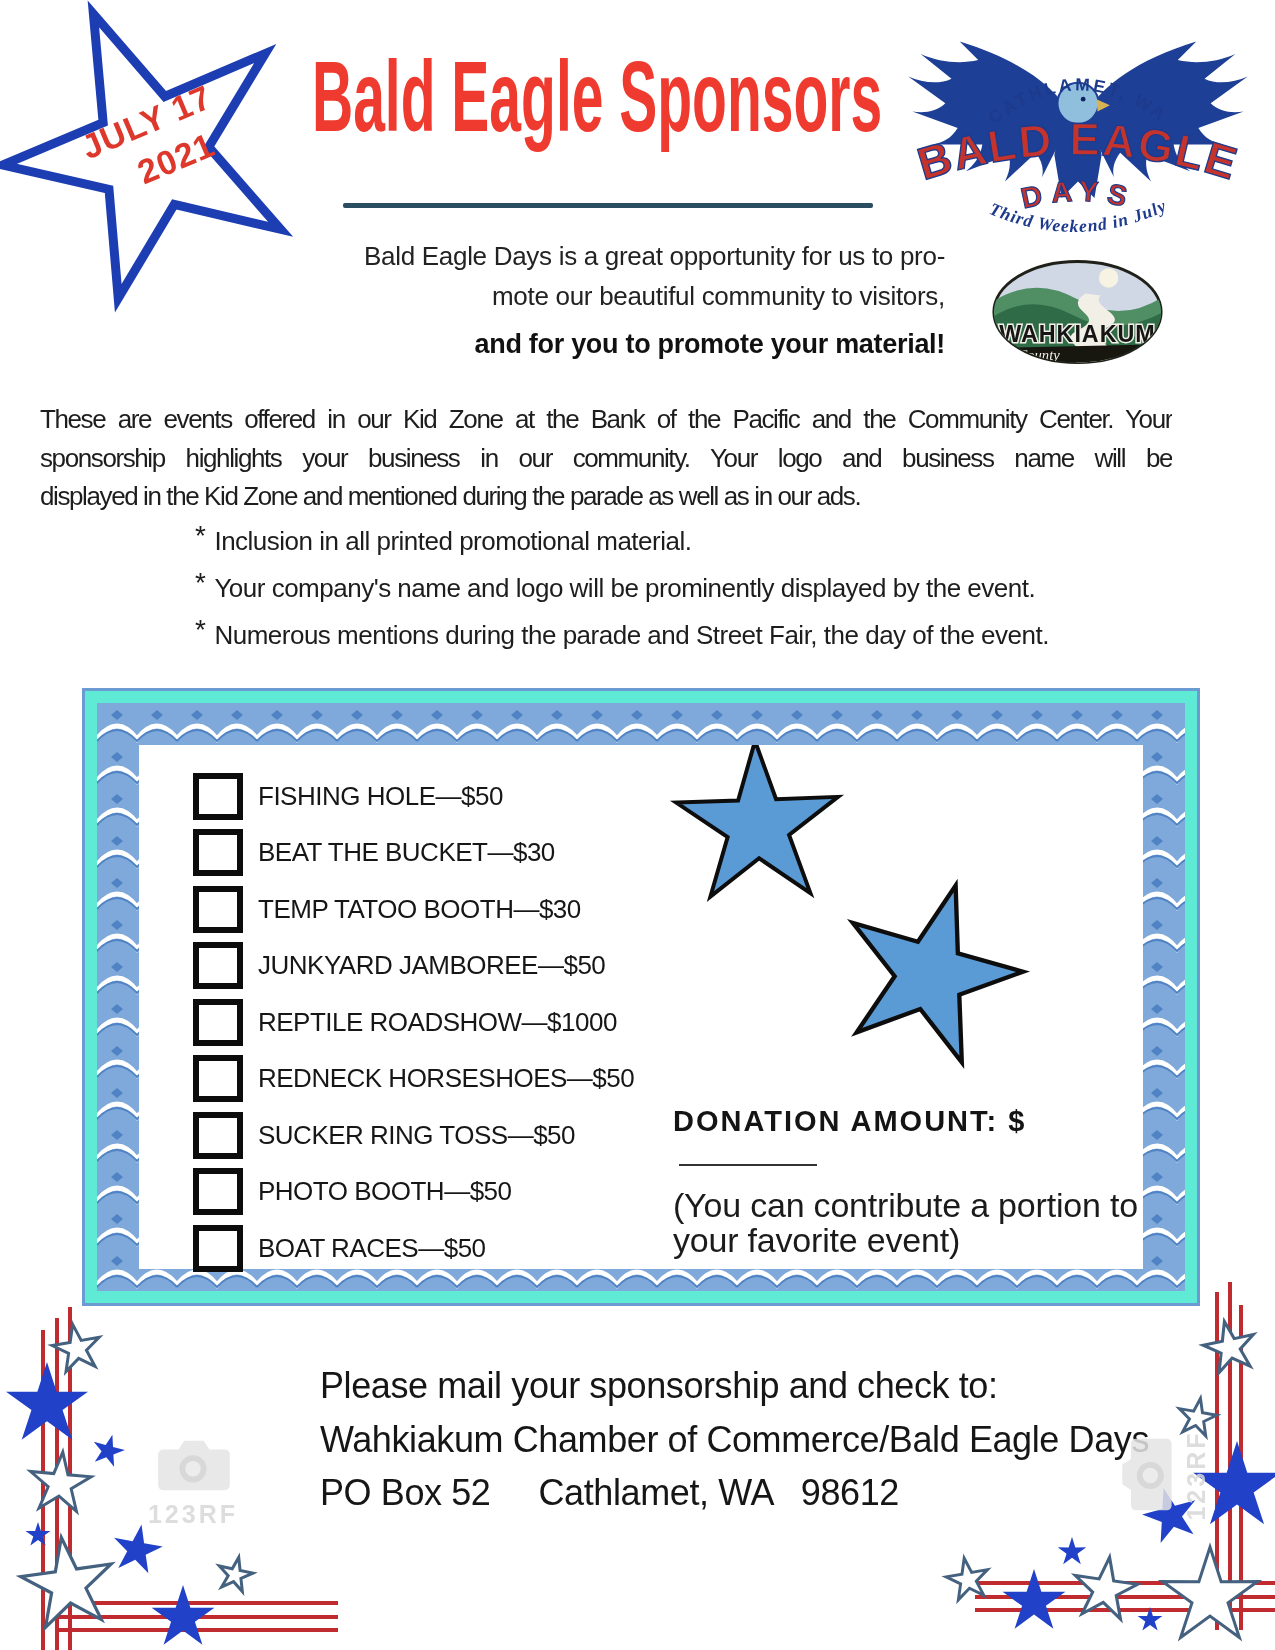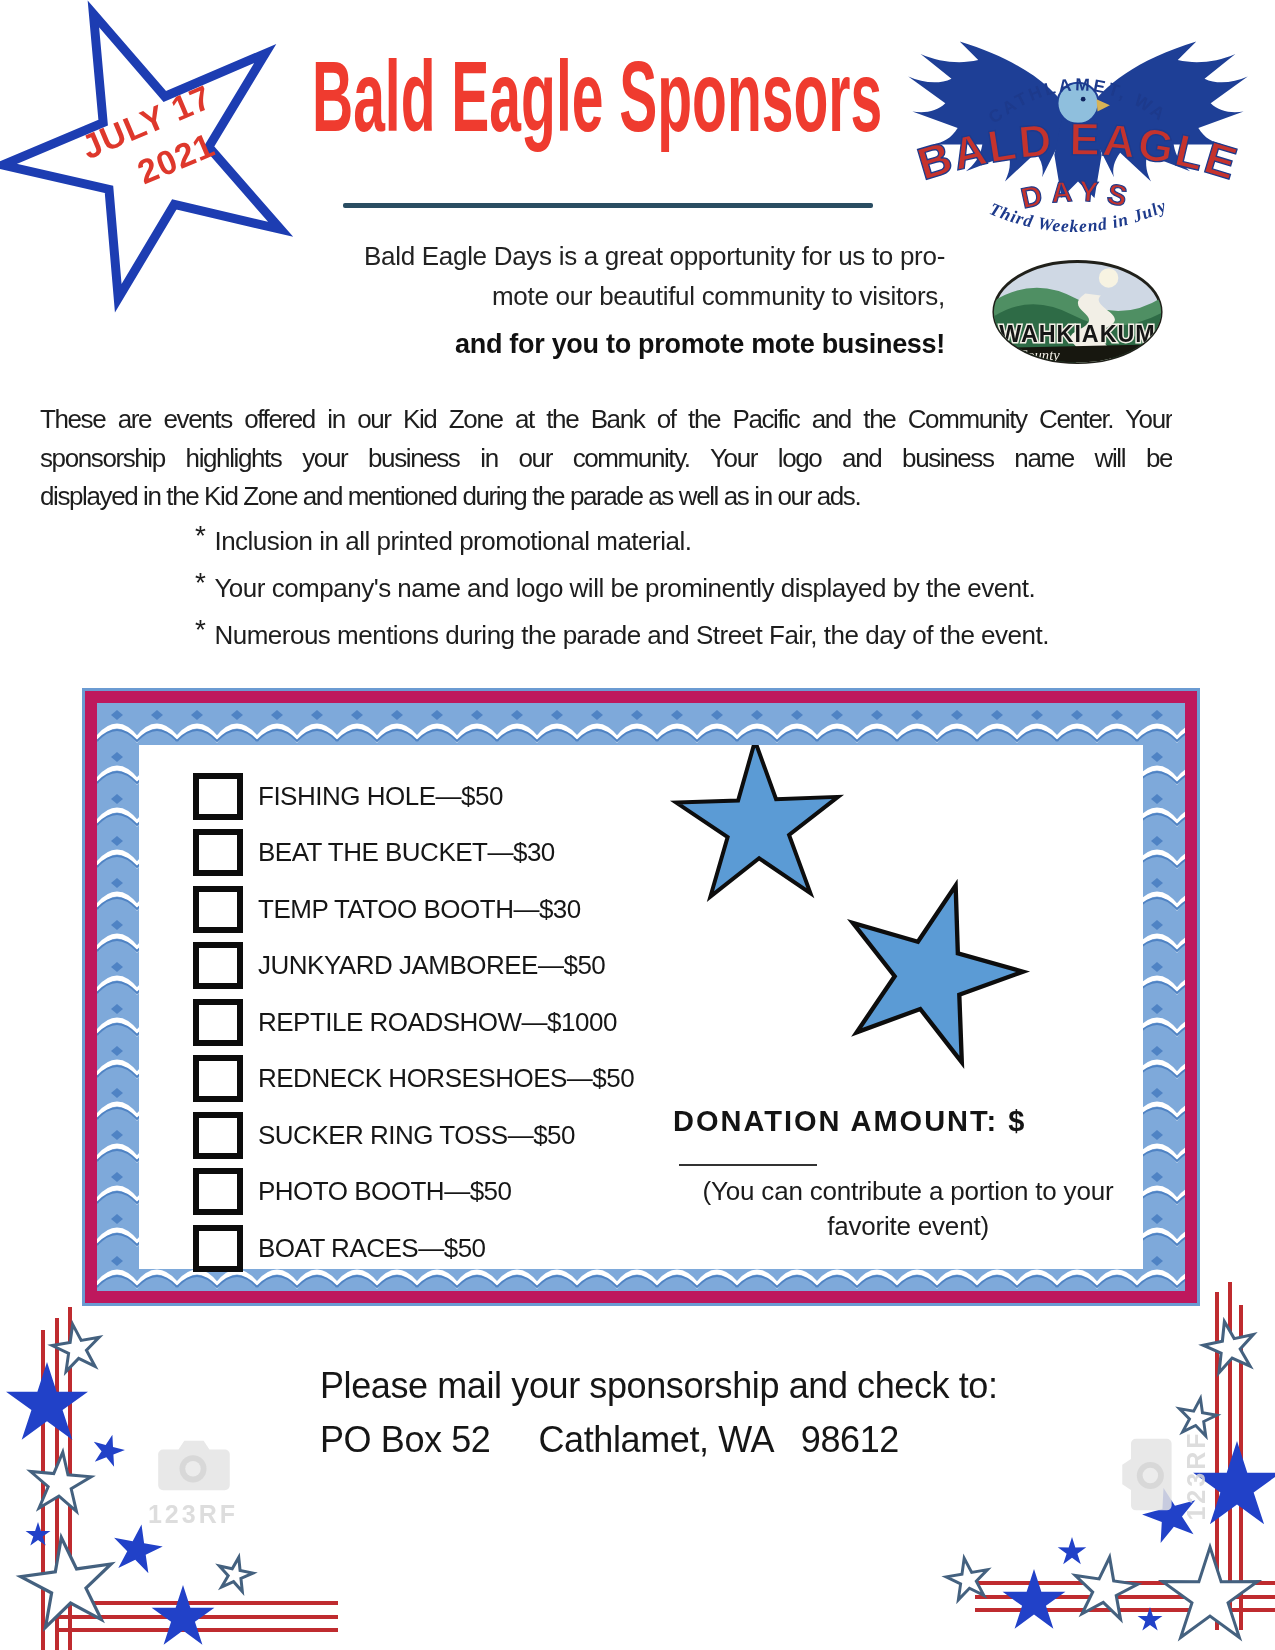--- a/index.html
+++ b/index.html
@@ -26,36 +26,36 @@
   .description{position:absolute;left:40px;top:400px;width:1132px;font-size:26px;letter-spacing:-1.4px;color:#1d1d1d;}
   .dline{height:38.5px;line-height:38.5px;overflow:hidden;}
   .dline.just{text-align:justify;}
   .dline.just::after{content:"";display:inline-block;width:100%;}
 
   .benefits{position:absolute;left:195px;top:524px;font-size:26px;color:#1d1d1d;letter-spacing:-0.5px;}
   .benefit{height:47px;line-height:33px;}
   .benefit .marker{display:inline-block;transform:translateY(-5px);margin-right:9px;font-size:28px;}
 
   
-  .cert{position:absolute;left:82px;top:688px;width:1118px;height:618px;border:3px solid #6b9bd2;background:#be185d;box-sizing:border-box;}
+  .cert{position:absolute;left:82px;top:688px;width:1118px;height:618px;border:3px solid #6b9bd2;background:#5eead4;box-sizing:border-box;}
   .cert-band{position:absolute;left:12px;top:12px;right:12px;bottom:12px;}
   .cert-band > svg{position:absolute;left:0;top:0;width:100%;height:100%;display:block;}
   .cert-inner{position:absolute;left:42px;top:42px;right:42px;bottom:22px;background:#fff;}
 
   .event-list{position:absolute;left:54px;top:28px;}
   .event-row{display:flex;align-items:center;height:46px;margin-bottom:10.5px;}
   .event-checkbox{width:38px;height:35px;border:6px solid #0c0c0c;background:#fff;margin-right:15px;flex:none;}
   .event-label{font-size:26px;letter-spacing:-0.5px;color:#161616;white-space:nowrap;}
 
   .form-stars{position:absolute;left:0;top:0;width:100%;height:100%;pointer-events:none;}
 
   .donation{position:absolute;left:534px;top:360px;width:470px;}
   .donation-label{font-size:29px;font-weight:600;letter-spacing:2px;color:#141414;white-space:nowrap;}
   .donation-blank{display:inline-block;width:138px;border-bottom:2px solid #333;height:26px;margin-left:6px;vertical-align:baseline;}
-  .donation-note{margin-top:4px;font-size:26px;line-height:35px;letter-spacing:-0.2px;color:#1b1b1b;text-align:center;}
+  .donation-note{margin-top:18px;font-size:34px;line-height:35px;letter-spacing:-0.2px;color:#1b1b1b;}
 
   
   .mailing{position:absolute;left:320px;top:1366px;font-size:36px;letter-spacing:-0.4px;color:#161616;}
   .mailing div{height:53.5px;line-height:40px;white-space:pre-wrap;}
 
   .corner-svg{position:absolute;pointer-events:none;}
   .corner-left{left:0;top:1240px;width:340px;height:410px;}
   .corner-right{left:930px;top:1230px;width:345px;height:420px;}
 
   .watermark{position:absolute;width:110px;text-align:center;opacity:.85;}
@@ -123,21 +123,21 @@
       <path d="M98 36 C72 54 124 58 90 74 C66 86 112 94 84 110 L118 110 C142 92 96 84 122 70 C144 58 102 50 114 38 Z" fill="#f2efe6"></path>
       <path d="M0 92 L180 88 L180 110 L0 110 Z" fill="#17170f"></path>
       <text x="90" y="86" text-anchor="middle" font-size="24" font-weight="bold" letter-spacing="1" fill="#151515" stroke="#f2efe6" stroke-width="3" paint-order="stroke" font-family="Liberation Sans, sans-serif">WAHKIAKUM</text>
       <text x="50" y="104" text-anchor="middle" font-size="15" font-style="italic" fill="#f2efe6" font-family="Liberation Serif, serif">County</text>
     </g>
   </svg>
 
   <div class="intro">
     <div>Bald Eagle Days is a great opportunity for us to pro-</div>
     <div>mote our beautiful community to visitors,</div>
-    <div class="emph">and for you to promote mote business!</div>
+    <div class="emph">and for you to promote your material!</div>
   </div>
 
   <div class="description">
     <div class="dline just">These are events offered in our Kid Zone at the Bank of the Pacific and the Community Center. Your</div>
     <div class="dline just">sponsorship highlights your business in our community. Your logo and business name will be</div>
     <div class="dline">displayed in the Kid Zone and mentioned during the parade as well as in our ads.</div>
   </div>
 
   <div class="benefits">
     <div class="benefit">
@@ -220,20 +220,21 @@
           </div>
           <div class="donation-note">(You can contribute a portion to your favorite event)</div>
         </div>
 
       </div>
     </div>
   </div>
 
   <div class="mailing">
     <div>Please mail your sponsorship and check to:</div>
+    <div>Wahkiakum Chamber of Commerce/Bald Eagle Days</div>
     <div>PO Box 52     Cathlamet, WA   98612</div>
   </div>
 
   <svg class="corner-svg corner-left" viewBox="0 0 340 410">
     <g stroke="#bf2b2f" stroke-width="4">
       <line x1="43" y1="90" x2="43" y2="410"></line>
       <line x1="57" y1="78" x2="57" y2="410"></line>
       <line x1="70" y1="67" x2="70" y2="410"></line>
       <line x1="55" y1="363" x2="338" y2="363"></line>
       <line x1="55" y1="377" x2="338" y2="377"></line>

